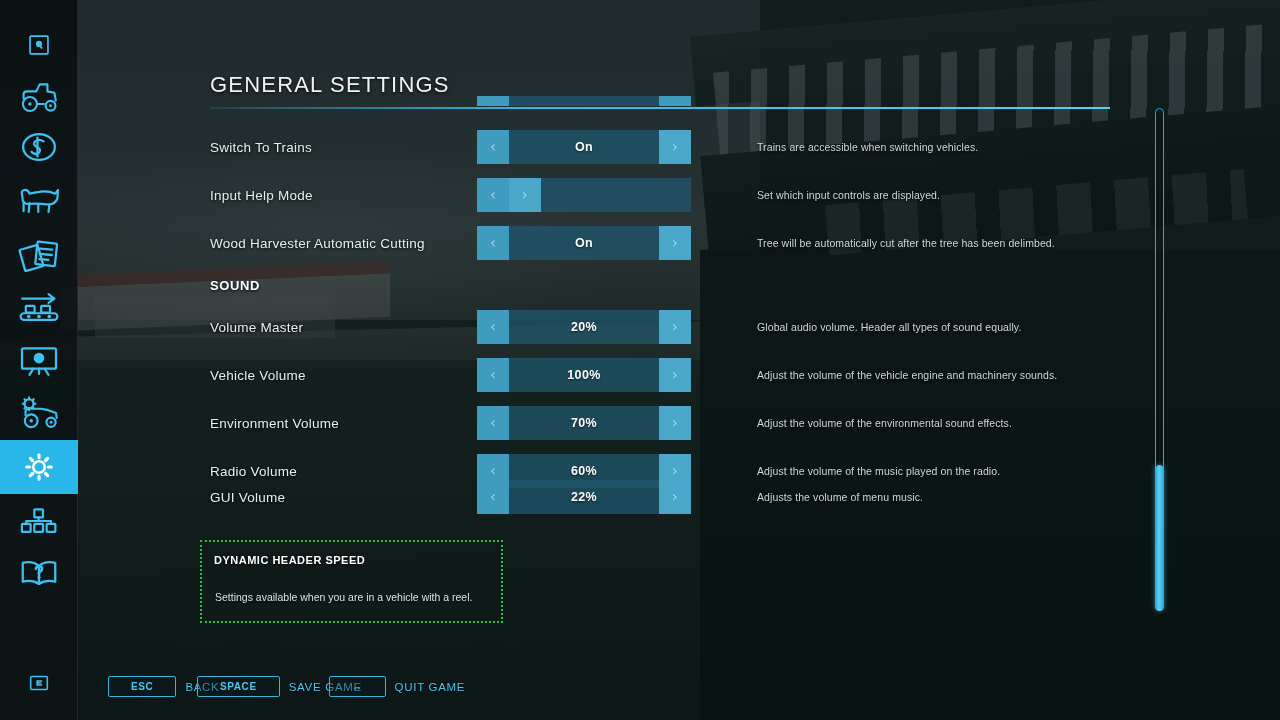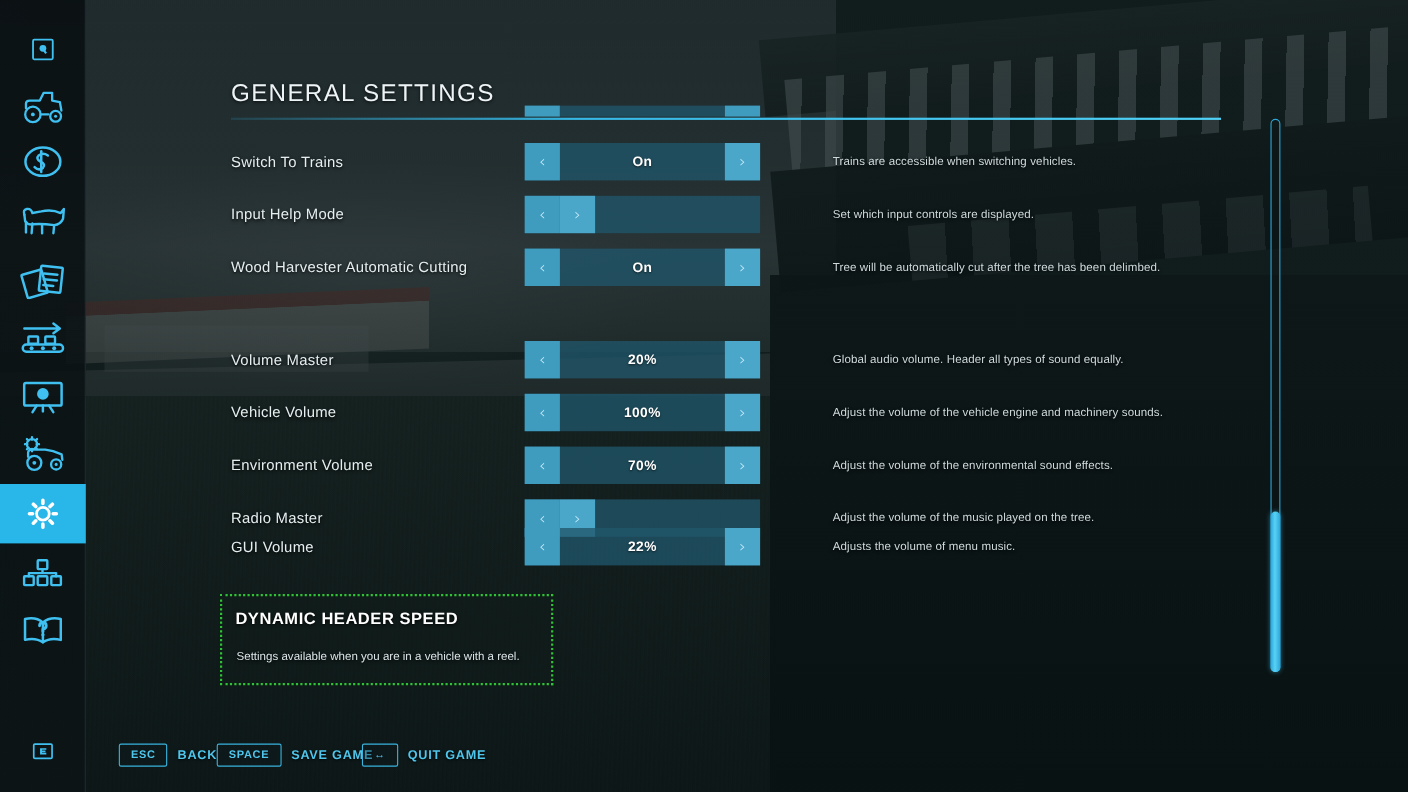--- a/index.html
+++ b/index.html
@@ -172,21 +172,21 @@
   #clip-row .m { flex: 1; background: rgba(32,86,106,0.78); }
 
   
   #hint-box {
     position: absolute; left: 200px; top: 540px; width: 303px; height: 83px;
     border: 2px dotted #2fc435;
     background: rgba(18,30,28,0.30);
   }
   #hint-title {
     position: absolute; left: 12px; top: 12px;
-    font-size: 15px; font-weight: bold; color: #ffffff;
+    font-size: 11px; font-weight: bold; color: #ffffff;
     letter-spacing: .5px; text-transform: uppercase;
     text-shadow: 0 1px 3px rgba(0,0,0,.9);
   }
   #hint-text {
     position: absolute; left: 13px; top: 49px;
     font-size: 10.5px; color: #dce5e7;
     text-shadow: 0 1px 3px rgba(0,0,0,.9);
   }
 
   
@@ -204,30 +204,30 @@
 
   
   #bottom-bar {
     position: absolute; left: 0; bottom: 0; width: 1280px; height: 62px;
   }
   .hint {
     position: absolute; top: 18px;
     display: flex; align-items: center; gap: 9px;
   }
   .key-cap {
-    min-width: 22px; height: 21px; padding: 0 10px;
+    min-width: 22px; height: 21px; padding: 0 22px;
     border: 1px solid #39b4dd; border-radius: 2px;
     display: flex; align-items: center; justify-content: center;
     font-size: 10px; font-weight: bold; color: #4fc6ec;
     letter-spacing: .6px;
     background: rgba(12,26,32,0.35);
   }
   .key-cap.wide { min-width: 44px; }
   .hint-label {
-    font-size: 11.5px; font-weight: bold; color: #4fc6ec;
+    font-size: 11.5px; font-weight: normal; color: #4fc6ec;
     letter-spacing: .7px; text-transform: uppercase;
     text-shadow: 0 1px 2px rgba(0,0,0,.8);
   }
 </style>
 </head>
 <body>
 
 <div id="bg-scene">
   <div id="bg-sky"></div>
   <div id="bg-station"></div>
@@ -412,20 +412,23 @@
   <div class="row" style="top:127px">
     <span class="row-label">Wood Harvester Automatic Cutting</span>
     <div class="opt">
       <div class="opt-arrow left">‹</div>
       <div class="opt-value">On</div>
       <div class="opt-arrow right">›</div>
     </div>
     <span class="row-desc">Tree will be automatically cut after the tree has been delimbed.</span>
   </div>
 
+  <div class="row" style="top:169px">
+    <span class="section-head">Sound</span>
+  </div>
 
   <div class="row" style="top:211px">
     <span class="row-label">Volume Master</span>
     <div class="opt">
       <div class="opt-arrow left">‹</div>
       <div class="opt-value">20%</div>
       <div class="opt-arrow right">›</div>
     </div>
     <span class="row-desc">Global audio volume. Header all types of sound equally.</span>
   </div>
@@ -444,26 +447,27 @@
     <span class="row-label">Environment Volume</span>
     <div class="opt">
       <div class="opt-arrow left">‹</div>
       <div class="opt-value">70%</div>
       <div class="opt-arrow right">›</div>
     </div>
     <span class="row-desc">Adjust the volume of the environmental sound effects.</span>
   </div>
 
   <div class="row" style="top:355px">
-    <span class="row-label">Radio Master</span>
-    <div class="opt">
-      <div class="opt-arrow left">‹</div>
-      <div class="opt-arrow right">›</div>
-    </div>
-    <span class="row-desc">Adjust the volume of the music played on the tree.</span>
+    <span class="row-label">Radio Volume</span>
+    <div class="opt">
+      <div class="opt-arrow left">‹</div>
+      <div class="opt-value">60%</div>
+      <div class="opt-arrow right">›</div>
+    </div>
+    <span class="row-desc">Adjust the volume of the music played on the radio.</span>
   </div>
 
   <div class="row" style="top:381px">
     <span class="row-label">GUI Volume</span>
     <div class="opt">
       <div class="opt-arrow left">‹</div>
       <div class="opt-value">22%</div>
       <div class="opt-arrow right">›</div>
     </div>
     <span class="row-desc">Adjusts the volume of menu music.</span>

